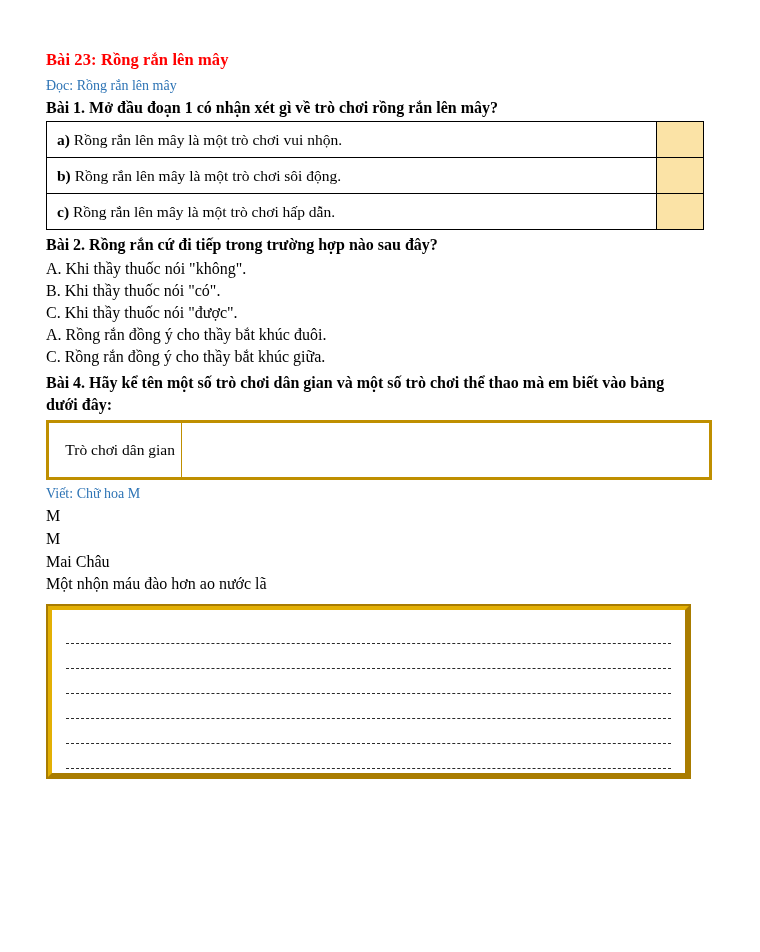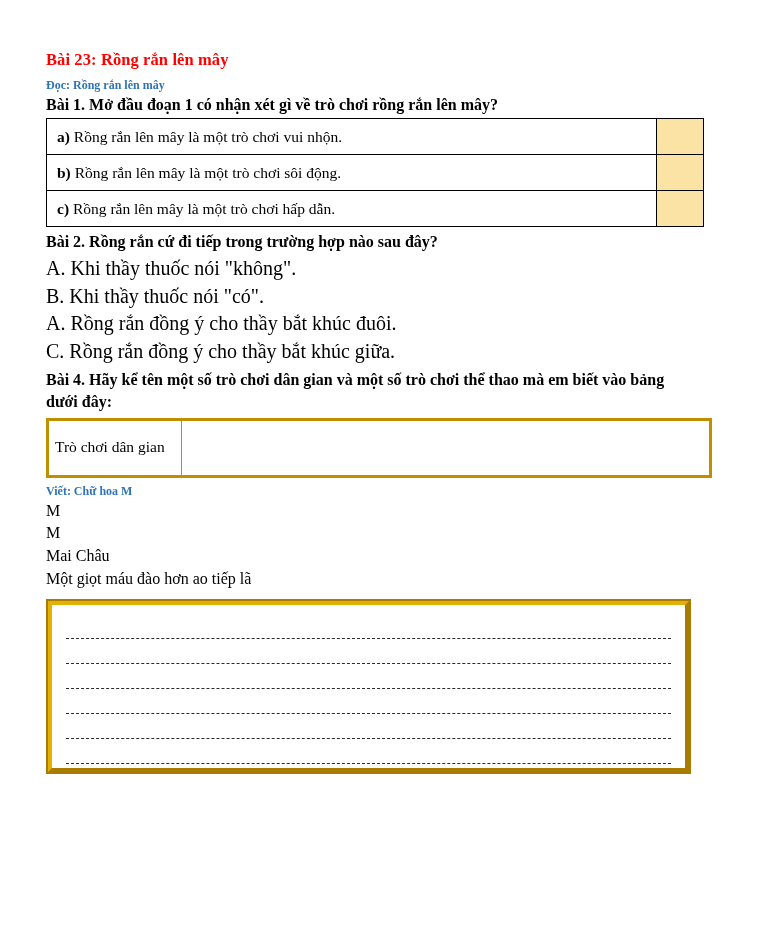--- a/index.html
+++ b/index.html
@@ -28,22 +28,22 @@
     font-weight: bold;
     font-size: 16.5px;
     color: #FF0000;
     line-height: 1.25;
     margin: 0 0 6px 0;
     letter-spacing: 0.1px;
   }
 
   
   .section-heading {
-    font-weight: bold;
-    font-size: 12px;
+    font-weight: normal;
+    font-size: 14px;
     color: #2E74B5;
     line-height: 1.35;
     margin: 0 0 1px 0;
   }
 
   
   .prompt {
     font-weight: bold;
     font-size: 16px;
     line-height: 1.35;
@@ -52,21 +52,21 @@
   .prompt-wrap {
     font-weight: bold;
     font-size: 16px;
     line-height: 1.38;
     margin: 4px 0 3px 0;
     max-width: 648px;
   }
 
   
   .opt {
-    font-size: 20px;
+    font-size: 16px;
     line-height: 1.38;
     margin: 0;
     font-family: Liberation Serif, serif;
   }
 
   
   .t1 {
     border-collapse: collapse;
     width: 645px;
     margin: 3px 0 4px 0;
@@ -96,21 +96,21 @@
     border: 3px solid #BF8F00;
   }
   .t2 td {
     border: 1px solid #BF8F00;
     vertical-align: middle;
     font-size: 15.5px;
     line-height: 1.3;
   }
   .t2 td.cat {
     width: 120px;
-    text-align: left;
+    text-align: right;
     padding: 4px 6px;
     height: 46px;
   }
   .t2 td.fill {
     width: 525px;
   }
 
   
   .writebox {
     width: 645px;
@@ -167,40 +167,41 @@
       <tr>
         <td class="statement"><span class="lbl">c)</span> <span>Rồng rắn lên mây là một trò chơi hấp dẫn.</span></td>
         <td class="answer-cell"></td>
       </tr>
     </tbody>
   </table>
 
   <div class="prompt">Bài 2. Rồng rắn cứ đi tiếp trong trường hợp nào sau đây?</div>
   <div class="opt">A. Khi thầy thuốc nói "không".</div>
   <div class="opt">B. Khi thầy thuốc nói "có".</div>
+  <div class="opt">C. Khi thầy thuốc nói "được".</div>
 
   <div class="opt">A. Rồng rắn đồng ý cho thầy bắt khúc đuôi.</div>
   <div class="opt">C. Rồng rắn đồng ý cho thầy bắt khúc giữa.</div>
 
   <div class="prompt-wrap">Bài 4. Hãy kể tên một số trò chơi dân gian và một số trò chơi thể thao mà em biết vào bảng dưới đây:</div>
 
   <table class="t2">
     <tbody>
       <tr>
         <td class="cat">Trò chơi dân gian</td>
         <td class="fill"></td>
       </tr>
     </tbody>
   </table>
 
   <div class="section-heading">Viết: Chữ hoa M</div>
   <div class="wtext">M</div>
   <div class="wtext">M</div>
   <div class="wtext">Mai Châu</div>
-  <div class="wtext">Một giọt máu đào hơn ao tiếp lã</div>
+  <div class="wtext">Một nhộn máu đào hơn ao nước lã</div>
 
   <div class="writebox">
     <div class="wline"></div>
     <div class="wline"></div>
     <div class="wline"></div>
     <div class="wline"></div>
     <div class="wline"></div>
     <div class="wline"></div>
   </div>
 

